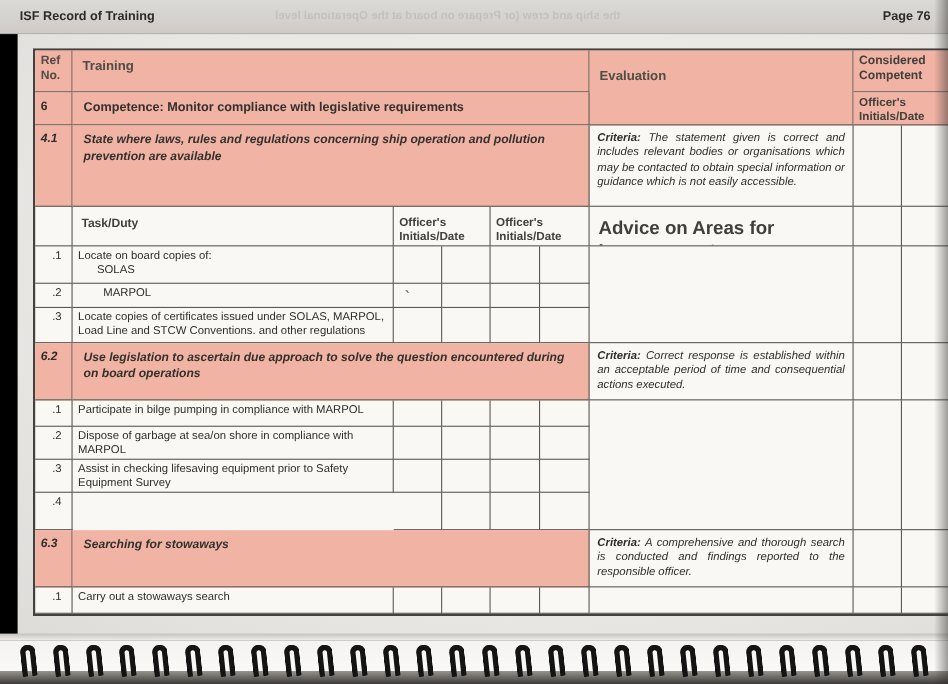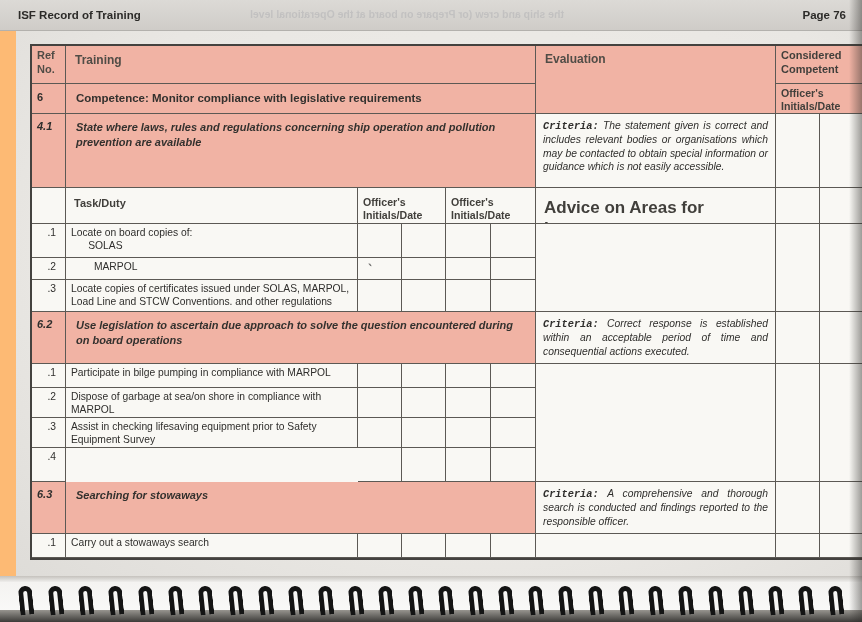--- a/index.html
+++ b/index.html
@@ -1,18 +1,18 @@
 <!DOCTYPE html>
 <html><head>
 <meta charset="utf-8">
 <style>
   html,body{margin:0;padding:0;background:#9a9895;}
   .screen{position:relative;width:862px;height:622px;overflow:hidden;
           font-family:"Liberation Sans","DejaVu Sans",sans-serif;color:#2f2e2c;
-          background:#fdba74;}
+          background:#000000;}
   
   .topbar{position:absolute;left:0;top:0;width:862px;height:30px;
           background:linear-gradient(#dcdad6,#cfccc8);border-bottom:1px solid #b3b1ad;z-index:2;}
   .topbar .title{position:absolute;left:18px;top:0;line-height:30px;font-size:11.5px;font-weight:bold;color:#2c2b29;}
   .topbar .pageno{position:absolute;right:16px;top:0;line-height:30px;font-size:11.5px;font-weight:bold;color:#2c2b29;}
   
   .page{position:absolute;left:16px;top:30px;width:862px;height:548px;
         background:radial-gradient(ellipse at 55% 40%, #f0eeea 0%, #e9e7e3 65%, #dedcd8 100%);z-index:1;}
   .bleed{position:absolute;transform:scaleX(-1);color:#767a88;opacity:.20;filter:blur(.5px);
          font-weight:bold;font-size:10.5px;white-space:nowrap;pointer-events:none;}
@@ -27,21 +27,21 @@
   .hdr{font-weight:bold;color:#504c46;font-size:12px;}
   .shdr{font-weight:bold;color:#413f3b;font-size:10.6px;}
   .ml{white-space:pre-line;}
   .pre{white-space:pre-wrap;}
   .bi{font-style:italic;font-weight:bold;}
   .sref{font-weight:bold;padding-left:5px;font-size:11px;}
   .tref{text-align:right;padding-right:9px;}
   .desc{font-style:italic;font-weight:bold;font-size:11px;padding:6px 10px;line-height:1.4;color:#33312e;}
   .comp{font-weight:bold;font-size:11.5px;padding:7px 10px;color:#33312e;}
   .crit{font-style:italic;font-size:10.3px;text-align:justify;padding:5px 7px;line-height:1.3;}
-  .crit .lab{font-weight:bold;font-family:Liberation Mono, monospace;}
+  .crit .lab{font-weight:bold;}
   .tick{display:inline-block;font-size:14px;font-weight:bold;color:#4a4a4a;transform:rotate(10deg);opacity:.8;margin-left:4px;}
   
   .page-bottom{position:absolute;left:0;top:576px;width:862px;height:6px;
                background:linear-gradient(#c5c2bd,#efeeec);z-index:2;}
   .bottom-area{position:absolute;left:0;top:582px;width:862px;height:40px;
                background:linear-gradient(#f4f3f1,#fbfbfa);z-index:1;}
   .bottom-edge{position:absolute;left:0;top:610px;width:862px;height:12px;
                background:linear-gradient(#97948f,#3c3a38);z-index:3;}
   .coils{position:absolute;left:0;top:586px;width:862px;display:flex;justify-content:center;gap:16px;z-index:5;}
   .coil{width:4px;height:24px;border:5px solid #141414;border-bottom:none;
@@ -62,21 +62,21 @@
   </div>
 
   <div class="page">
     <div class="bleed" style="left:520px;top:205px;opacity:.12">procedures and equipment carried on board the ship</div>
 
     <div class="tbl">
 
       <div class="cell pink hdr ml" style="grid-area:1/1/2/2;font-size:11px">Ref
 No.</div>
       <div class="cell pink hdr" style="grid-area:1/2/2/7;padding-left:9px;padding-top:7px">Training</div>
-      <div class="cell pink hdr" style="grid-area:1/7/3/8;padding-left:9px;padding-top:6px">Evaluation</div>
+      <div class="cell pink hdr" style="grid-area:1/7/3/8;padding-left:9px;padding-top:16px">Evaluation</div>
       <div class="cell pink shdr ml" style="grid-area:1/8/2/10;font-size:11px">Considered
 Competent</div>
       <div class="cell pink shdr ml" style="grid-area:2/8/3/10">Officer's
 Initials/Date</div>
       <div class="cell pink sref" style="grid-area:2/1/3/2;padding-top:7px">6</div>
       <div class="cell pink comp" style="grid-area:2/2/3/7">Competence:  Monitor compliance with legislative requirements</div>
 
       <div class="cell pink sref bi" style="grid-area:3/1/4/2;padding-top:6px">4.1</div>
       <div class="cell pink desc" style="grid-area:3/2/4/7">State where laws, rules and regulations concerning ship operation and pollution prevention are available</div>
       <div class="cell crit" style="grid-area:3/7/4/8">

